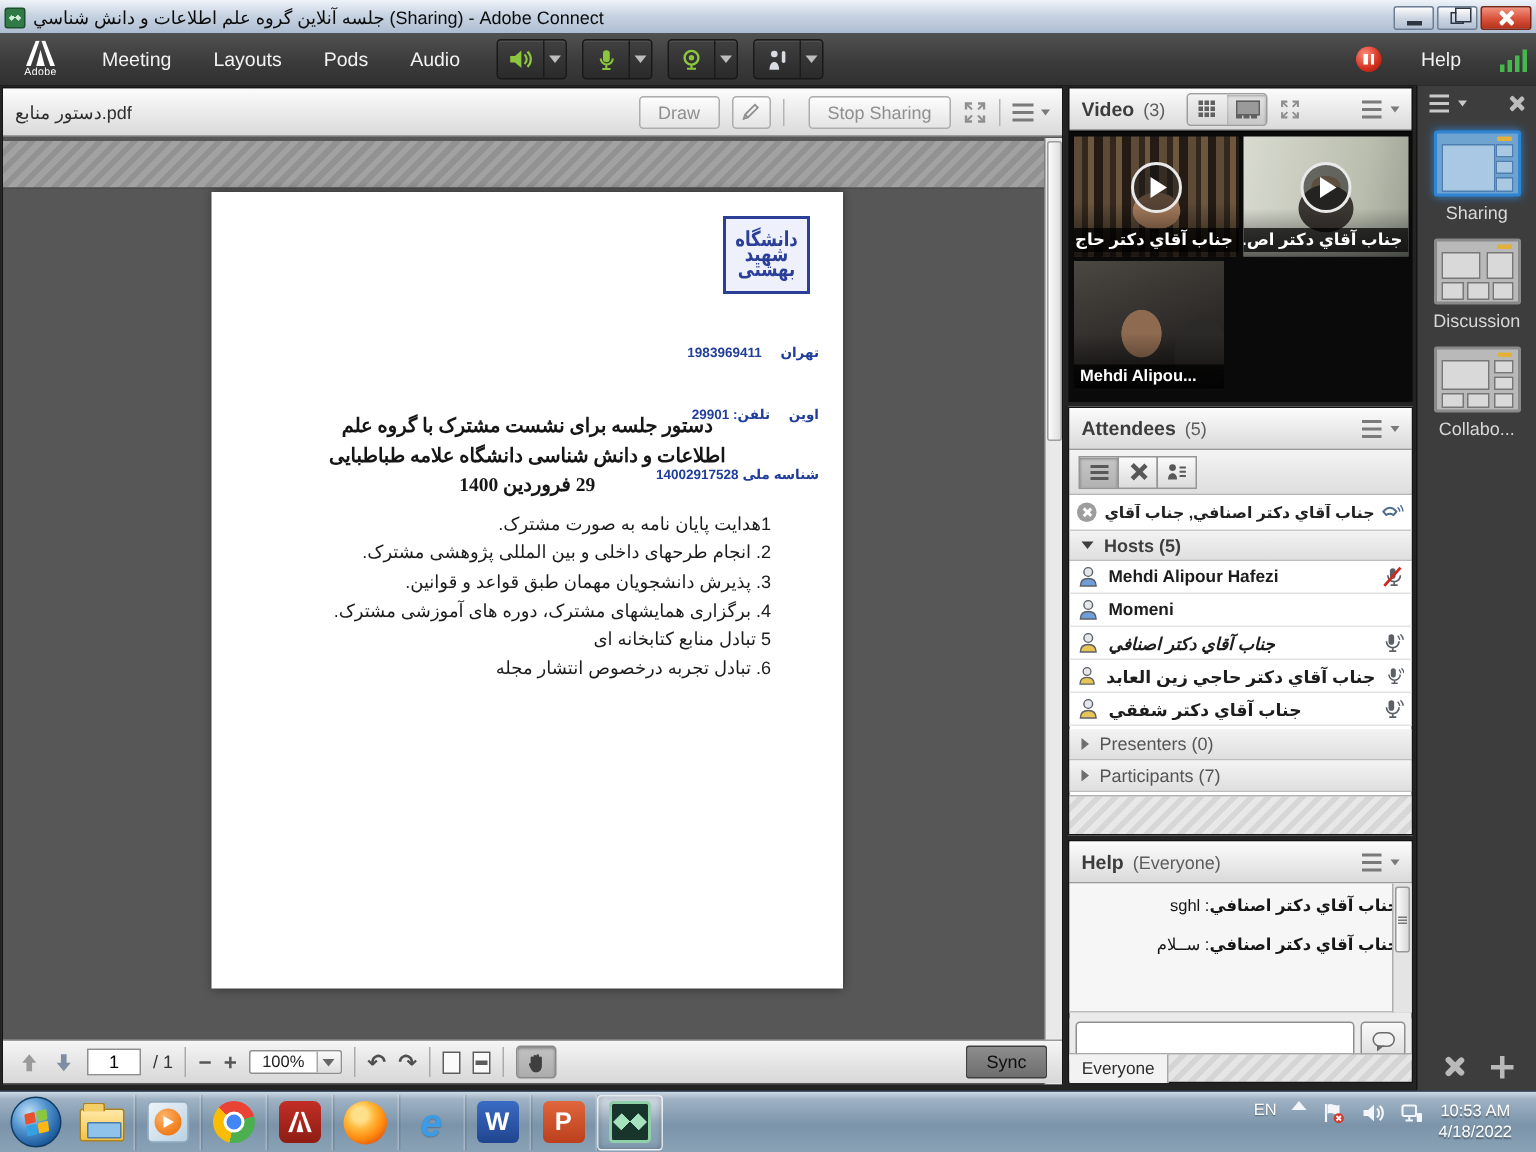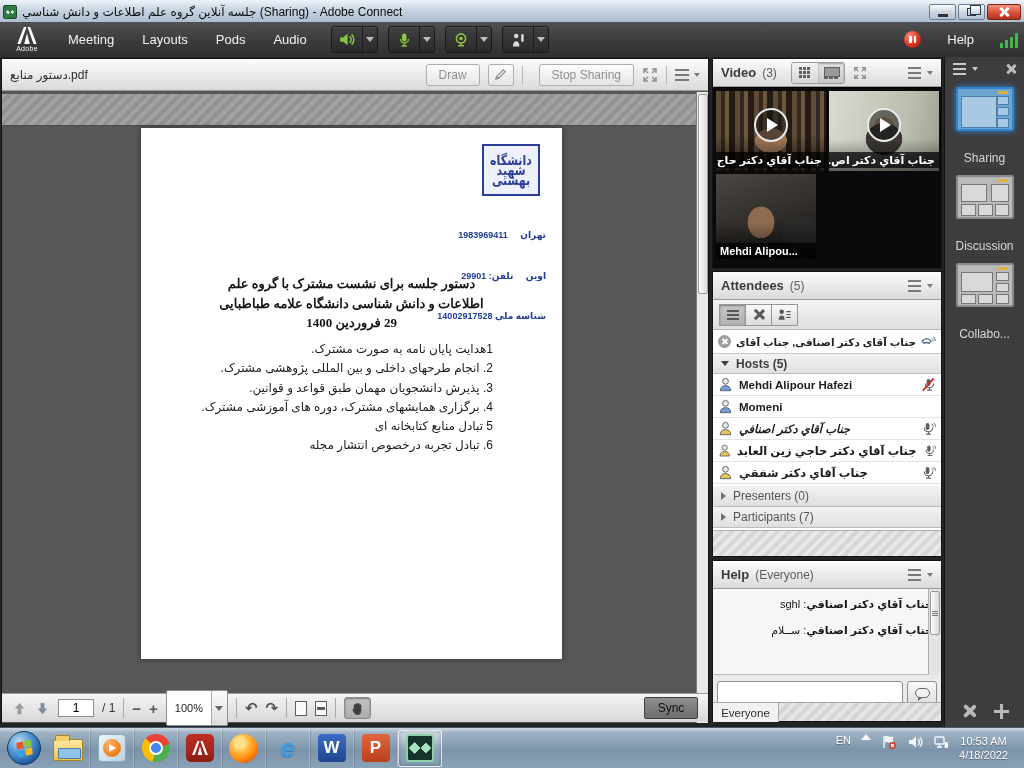--- a/index.html
+++ b/index.html
@@ -58,28 +58,28 @@
   .vsep{width:1px;height:18px;background:#b5b5b5;margin:0 8px;}
   .share-body{position:absolute;left:0;top:33px;width:706px;height:631px;background:#575757;overflow:hidden;}
   .hatch-band{position:absolute;left:0;top:2px;width:694px;height:32px;background:repeating-linear-gradient(135deg,#a2a2a2 0 4px,#929292 4px 8px);border-bottom:1px solid #4c4c4c;}
   .share-scroll{position:absolute;right:0;top:0;width:12px;height:631px;background:#e9e9e9;border-left:1px solid #7e7e7e;}
   .share-thumb{position:absolute;left:1px;top:2px;width:10px;height:200px;background:linear-gradient(90deg,#fdfdfd,#dcdcdc);border:1px solid #9d9d9d;border-radius:2px;}
   .doc-page{position:absolute;left:139px;top:36px;width:421px;height:531px;background:#fff;box-shadow:0 0 6px rgba(0,0,0,.45);}
   .uni-logo{position:absolute;right:22px;top:16px;width:58px;height:52px;border:2px solid #2b3f99;background:#eef1fb;display:flex;flex-direction:column;align-items:center;justify-content:center;overflow:hidden;}
   .uni-logo span{display:block;font-size:11px;line-height:10px;font-weight:bold;color:#2b3f99;transform:scaleY(1.25);white-space:nowrap;}
   .contact{position:absolute;right:16px;top:74px;width:130px;direction:rtl;text-align:right;color:#1f3d99;font-size:9px;line-height:13.5px;font-weight:600;white-space:pre;}
   .doc-title{position:absolute;left:0;right:0;top:146px;direction:rtl;text-align:center;font-size:13px;font-weight:bold;color:#161616;line-height:19.5px;font-family:Liberation Serif, serif;}
-  .doc-items{position:absolute;right:69px;left:20px;top:212px;direction:rtl;text-align:right;font-size:12px;color:#1c1c1c;line-height:19.3px;}
+  .doc-items{position:absolute;right:48px;left:20px;top:212px;direction:rtl;text-align:right;font-size:12px;color:#1c1c1c;line-height:19.3px;}
 
   
   .share-toolbar{position:absolute;left:0;bottom:0;width:706px;height:29px;background:linear-gradient(#f5f5f5,#d7d7d7);border-top:1px solid #9b9b9b;display:flex;align-items:center;padding:0 10px;gap:8px;}
   .tb-sep{width:1px;height:20px;background:#ababab;}
   .pagebox{width:36px;height:18px;border:1px solid #8f8f8f;background:#fff;font-size:12px;text-align:center;font-family:inherit;}
   .ptotal{font-size:12px;color:#333;}
-  .zoomctl{display:flex;height:36px;border:1px solid #8f8f8f;background:#fff;border-radius:2px;overflow:hidden;}
+  .zoomctl{display:flex;height:16px;border:1px solid #8f8f8f;background:#fff;border-radius:2px;overflow:hidden;}
   .zoomval{width:44px;display:flex;align-items:center;justify-content:center;font-size:11px;color:#222;}
   .zoomarrow{width:16px;border-left:1px solid #a8a8a8;background:linear-gradient(#fbfbfb,#dedede);display:flex;align-items:center;justify-content:center;}
   .tglyph{font-size:15px;color:#555;font-weight:bold;line-height:1;}
   .rot{font-size:15px;color:#4f4f4f;font-weight:bold;}
   .fitic{width:12px;height:15px;border:1.5px solid #5c5c5c;background:#fafafa;position:relative;}
   .fitic.w::after{content:"";position:absolute;left:1px;right:1px;top:5px;height:3px;background:#5c5c5c;}
   .handbtn{width:27px;height:22px;border:1px solid #8a8a8a;border-radius:3px;background:linear-gradient(#c2c2c2,#adadad);box-shadow:inset 0 1px 2px rgba(0,0,0,.35);display:flex;align-items:center;justify-content:center;}
   .syncbtn{margin-left:auto;width:54px;height:22px;background:linear-gradient(#8d8d8d,#6e6e6e);border:1px solid #3f3f3f;border-radius:2px;color:#0f0f0f;font-size:12px;display:flex;align-items:center;justify-content:center;}
 
   
@@ -159,21 +159,21 @@
   
   .layoutbar{position:absolute;left:944px;top:0;width:80px;height:670px;background:#3d3d3d;border-left:1px solid #141414;}
   .lb-top{display:flex;align-items:center;justify-content:space-between;padding:6px 8px 2px;}
   .hamb.lt i{background:#c9c9c9;}
   .lb-x{position:relative;width:10px;height:10px;}
   .lb-x::before,.lb-x::after{content:"";position:absolute;left:4px;top:-1px;width:2.5px;height:12px;background:#bdbdbd;border-radius:1px;}
   .lb-x::before{transform:rotate(45deg);} .lb-x::after{transform:rotate(-45deg);}
   .lay-item{display:flex;flex-direction:column;align-items:center;margin-top:10px;}
   .lay-thumb{width:58px;height:44px;background:#b9b9b9;border:2px solid #8a8a8a;border-radius:2px;position:relative;padding:3px;}
   .lay-item.sel .lay-thumb{background:#6fa3d0;border:2px solid #2f84d4;box-shadow:0 0 6px #2f84d4;}
-  .lay-label{margin-top:20px;font-size:12px;color:#d8d8d8;}
+  .lay-label{margin-top:4px;font-size:12px;color:#d8d8d8;}
   .lt-bar{position:absolute;right:4px;top:2px;width:10px;height:3px;background:#e2b13c;border-radius:1px;}
   .lt-cell{position:absolute;background:#d9d9d9;border:1px solid #777;}
   .lay-item.sel .lt-cell{background:#a8c8e4;border-color:#4d7eae;}
   .lb-bottom{position:absolute;left:0;bottom:8px;width:80px;display:flex;align-items:center;justify-content:space-evenly;}
   .toolsic{position:relative;width:16px;height:16px;}
   .toolsic::before,.toolsic::after{content:"";position:absolute;left:6.5px;top:0;width:3.5px;height:16px;background:#b9b9b9;border-radius:2px;}
   .toolsic::before{transform:rotate(45deg);} .toolsic::after{transform:rotate(-45deg);}
   .plusic{position:relative;width:15px;height:15px;}
   .plusic::before{content:"";position:absolute;left:6px;top:0;width:3px;height:15px;background:#b9b9b9;}
   .plusic::after{content:"";position:absolute;left:0;top:6px;width:15px;height:3px;background:#b9b9b9;}

